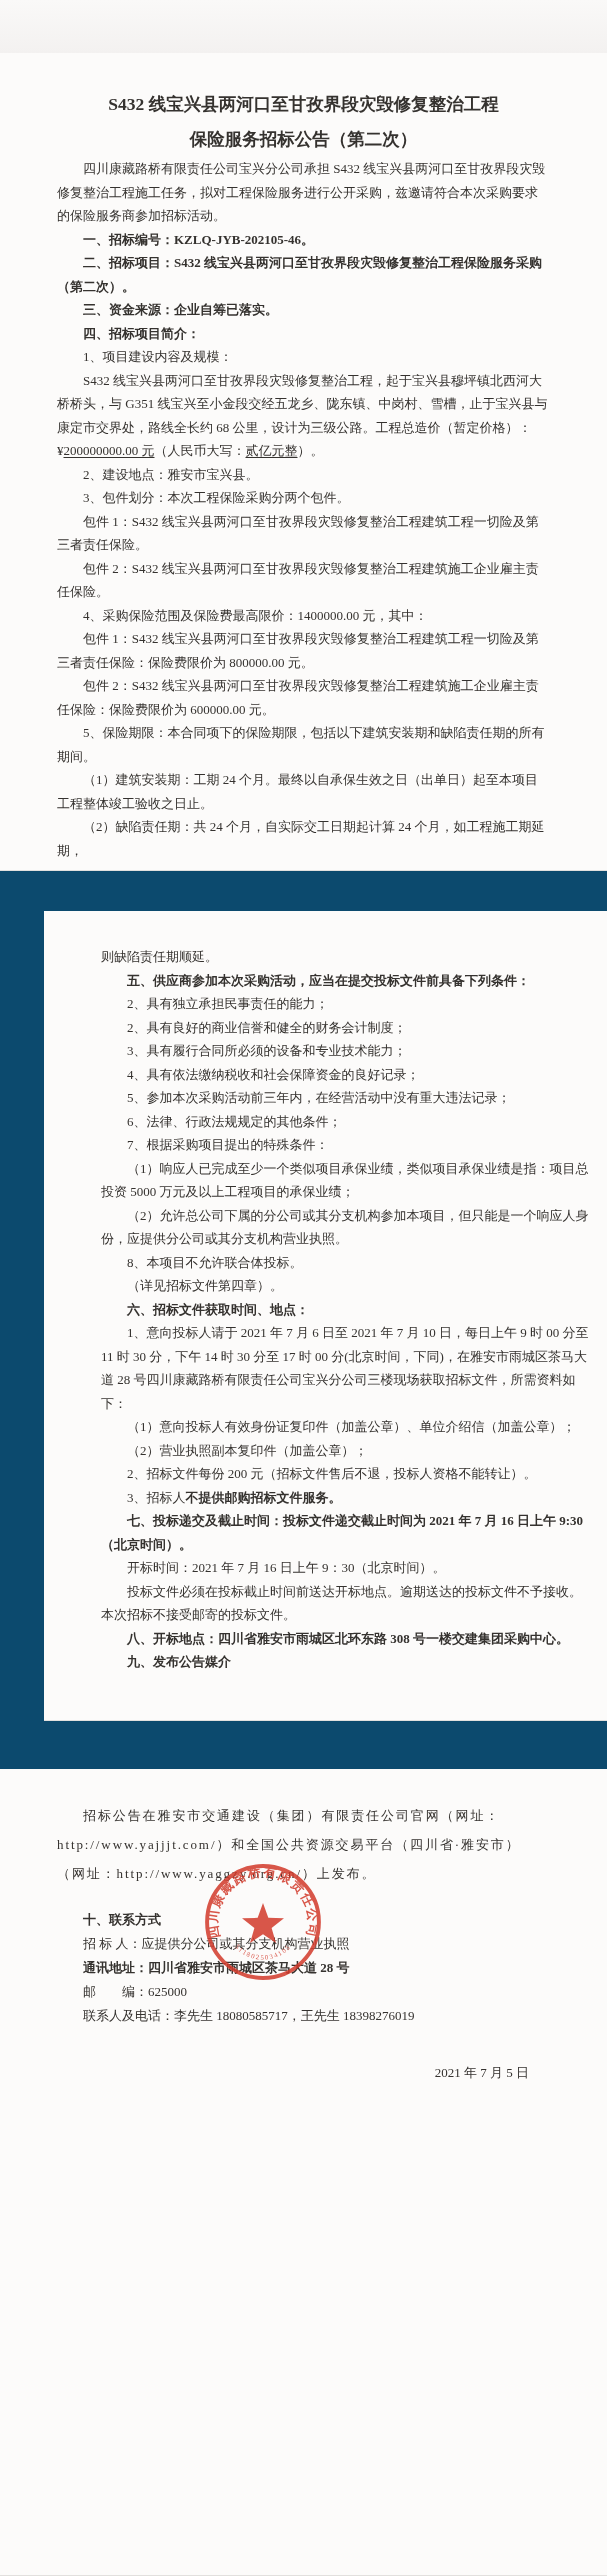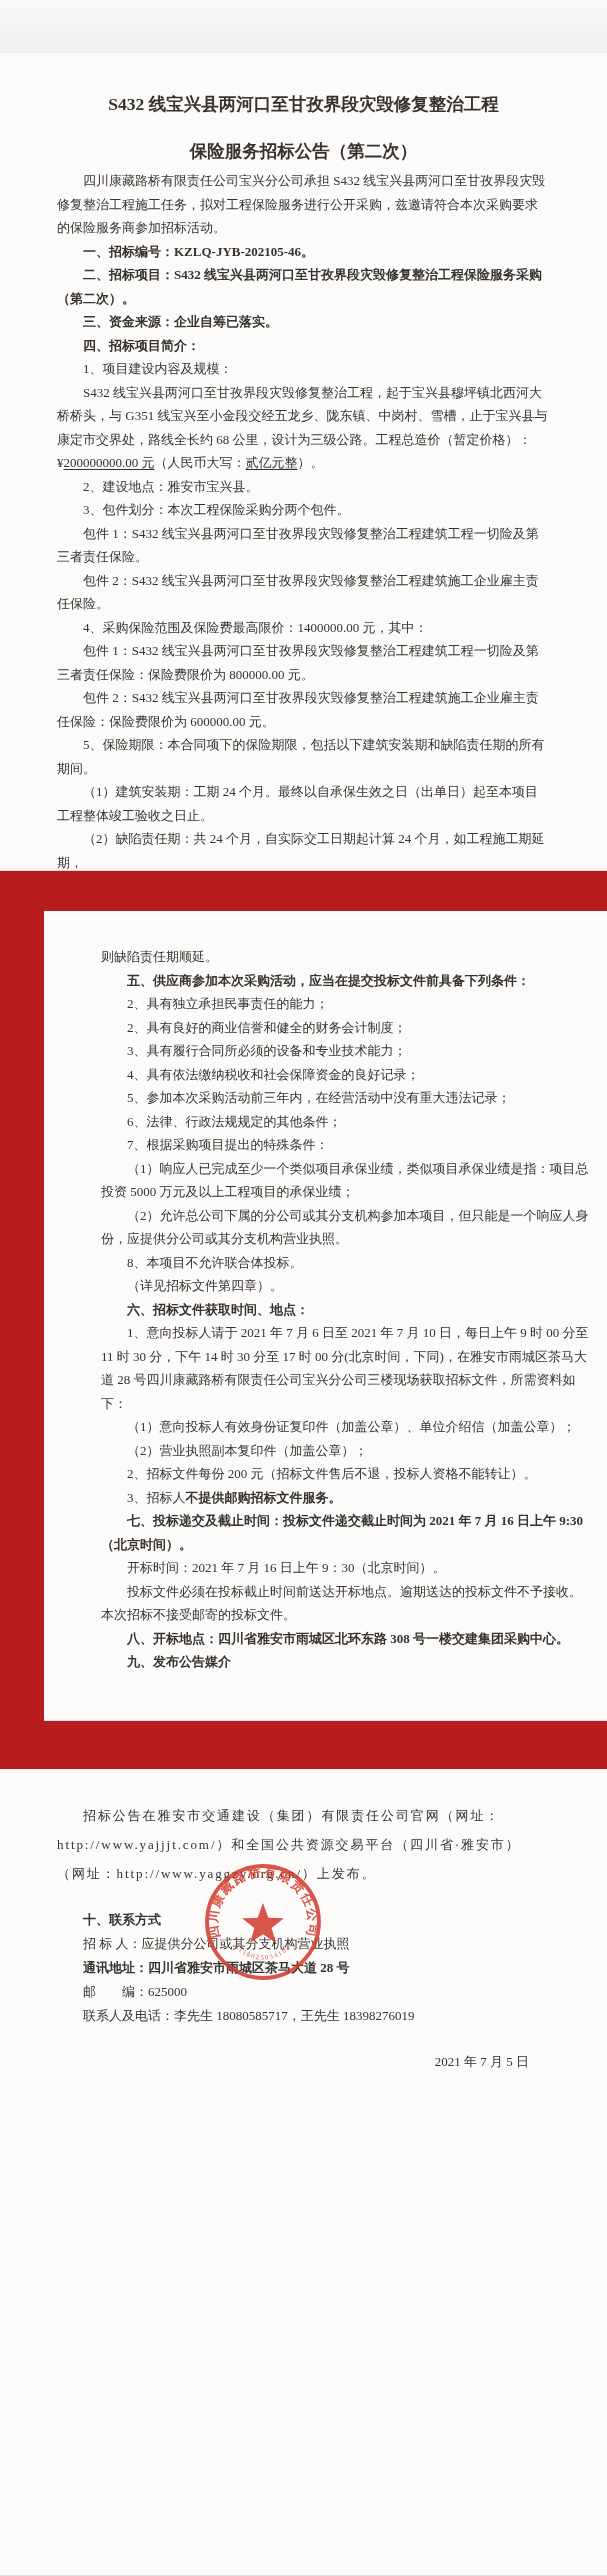--- a/index.html
+++ b/index.html
@@ -1,21 +1,21 @@
 <!DOCTYPE html>
 <html style="font-size:12px"><head>
 <meta charset="utf-8">
 <style>
   html,body { margin:0; padding:0; }
   body {
     width:607px;
     background:#f1efee;
     font-family:"Liberation Serif","DejaVu Serif",serif;
   }
-  .canvas { position:relative; width:607px; height:2576px; background:#b91c1c; overflow:hidden; }
+  .canvas { position:relative; width:607px; height:2576px; background:#0c4a6e; overflow:hidden; }
   .topband {
     position:absolute; left:0; top:0; width:607px; height:53px;
     background:linear-gradient(#faf9f8,#f3f1f0);
     border-bottom:0.8px solid #dedcda;
   }
   .page {
     position:absolute; left:0; width:607px;
     background:#fcfbfa;
     box-sizing:border-box;
     padding:0 57px;
@@ -23,27 +23,27 @@
     font-size:13px; line-height:23.5px;
     overflow:hidden;
     border-bottom:0.8px solid #e2e0de;
     box-shadow:0 0.8px 1.5px rgba(0,0,0,0.04);
   }
   #page1 { top:53px;   height:818px; padding-top:38px; }
   #page2 { top:911px; height:810px; padding-top:34px;margin-left:44px; }
   #page3 { top:1769px; height:807px; padding-top:32px; }
   p { margin:0; text-indent:2em; }
   .title { text-align:center; text-indent:0; font-weight:bold; font-size:17.5px; line-height:27px; }
-  .title2 { margin-top:20px; }
+  .title2 { margin-top:8px; }
   .intro { margin-top:4px; }
   .b { font-weight:bold; }
   .u { text-decoration:underline; text-underline-offset:2.3px;font-family:Liberation Serif, serif; }
   .media { letter-spacing:1.9px; line-height:29px; margin-bottom:20px; }
   .contact { line-height:24px; }
-  .date-line { text-align:right; padding-right:21px; margin-top:22px; text-indent:0; }
+  .date-line { text-align:right; padding-right:21px; margin-top:33px; text-indent:0; }
   .stamp {
     position:absolute; left:200px; top:90px;
     width:126px; height:126px;
     opacity:0.85; pointer-events:none;
   }
   .stamp svg { width:100%; height:100%; }
 </style>
 </head>
 <body>
 

